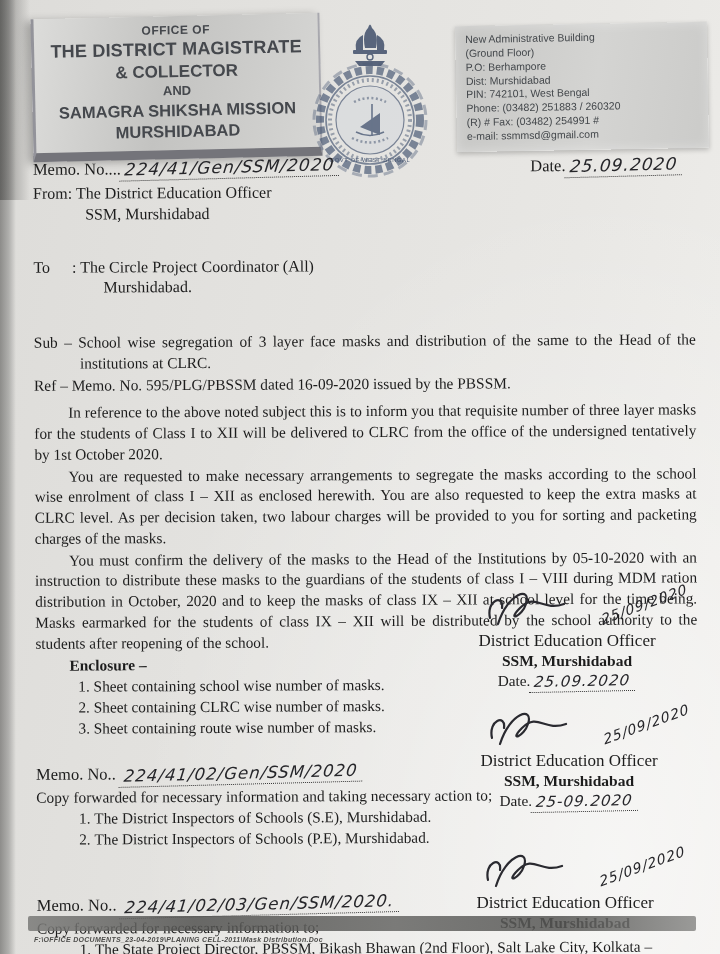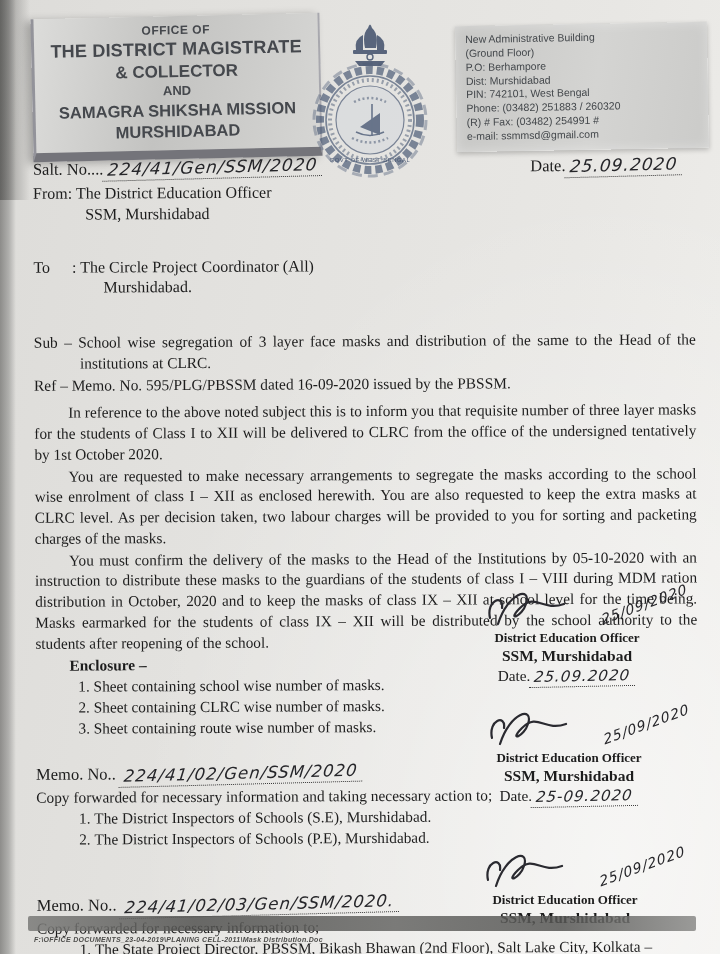--- a/index.html
+++ b/index.html
@@ -68,21 +68,21 @@
   .copy-line{font-size:15.4px;margin-top:3px;}
   .memo-sec.second{margin-top:46px;}
   
   .sig{position:absolute;width:258px;text-align:center;z-index:3;font-family:"Liberation Serif",serif;}
   .sig1{top:586px;right:24px;}
   .sig2{top:706px;right:22px;}
   .sig3{top:848px;right:26px;}
   .sig-sign{position:relative;height:44px;}
   .sig-sign svg{position:absolute;left:38px;top:0;}
   .sig-sign .hw{position:absolute;right:6px;top:10px;font-size:14px;transform:rotate(-20deg) skewX(-8deg);}
-  .sig-title{font-weight:bold;font-size:13px;line-height:1.25;}
+  .sig-title{font-weight:normal;font-size:17px;line-height:1.25;}
   .sig-org{font-weight:bold;font-size:15.5px;line-height:1.25;}
   .sig-date{font-size:15.3px;margin-top:1px;}
   .sig-date .hw{font-size:15px;}
   
   .footer-path{position:absolute;left:34px;top:936px;z-index:5;
     font-family:"Liberation Sans",sans-serif;font-size:7px;font-weight:bold;font-style:italic;
     color:#4c4c4a;letter-spacing:.3px;}
 </style>
 </head>
 <body>
@@ -140,21 +140,21 @@
     <div>Dist: Murshidabad</div>
     <div>PIN: 742101, West Bengal</div>
     <div>Phone: (03482) 251883 / 260320</div>
     <div>(R) # Fax: (03482) 254991 #</div>
     <div>e-mail: ssmmsd@gmail.com</div>
   </div>
 
   <div class="doc">
 
     <div class="memo-row">
-      <span>Salt. No....</span>
+      <span>Memo. No....</span>
       <span class="hw dotted">224/41/Gen/SSM/2020</span>
       <span class="date-wrap"><span>Date.</span><span class="hw dotted">25.09.2020</span></span>
     </div>
 
     <div class="from-block">
       <div><b class="lbl">From:</b> <span>The District Education Officer</span></div>
       <div class="ind">SSM, Murshidabad</div>
     </div>
 
     <div class="to-block">

